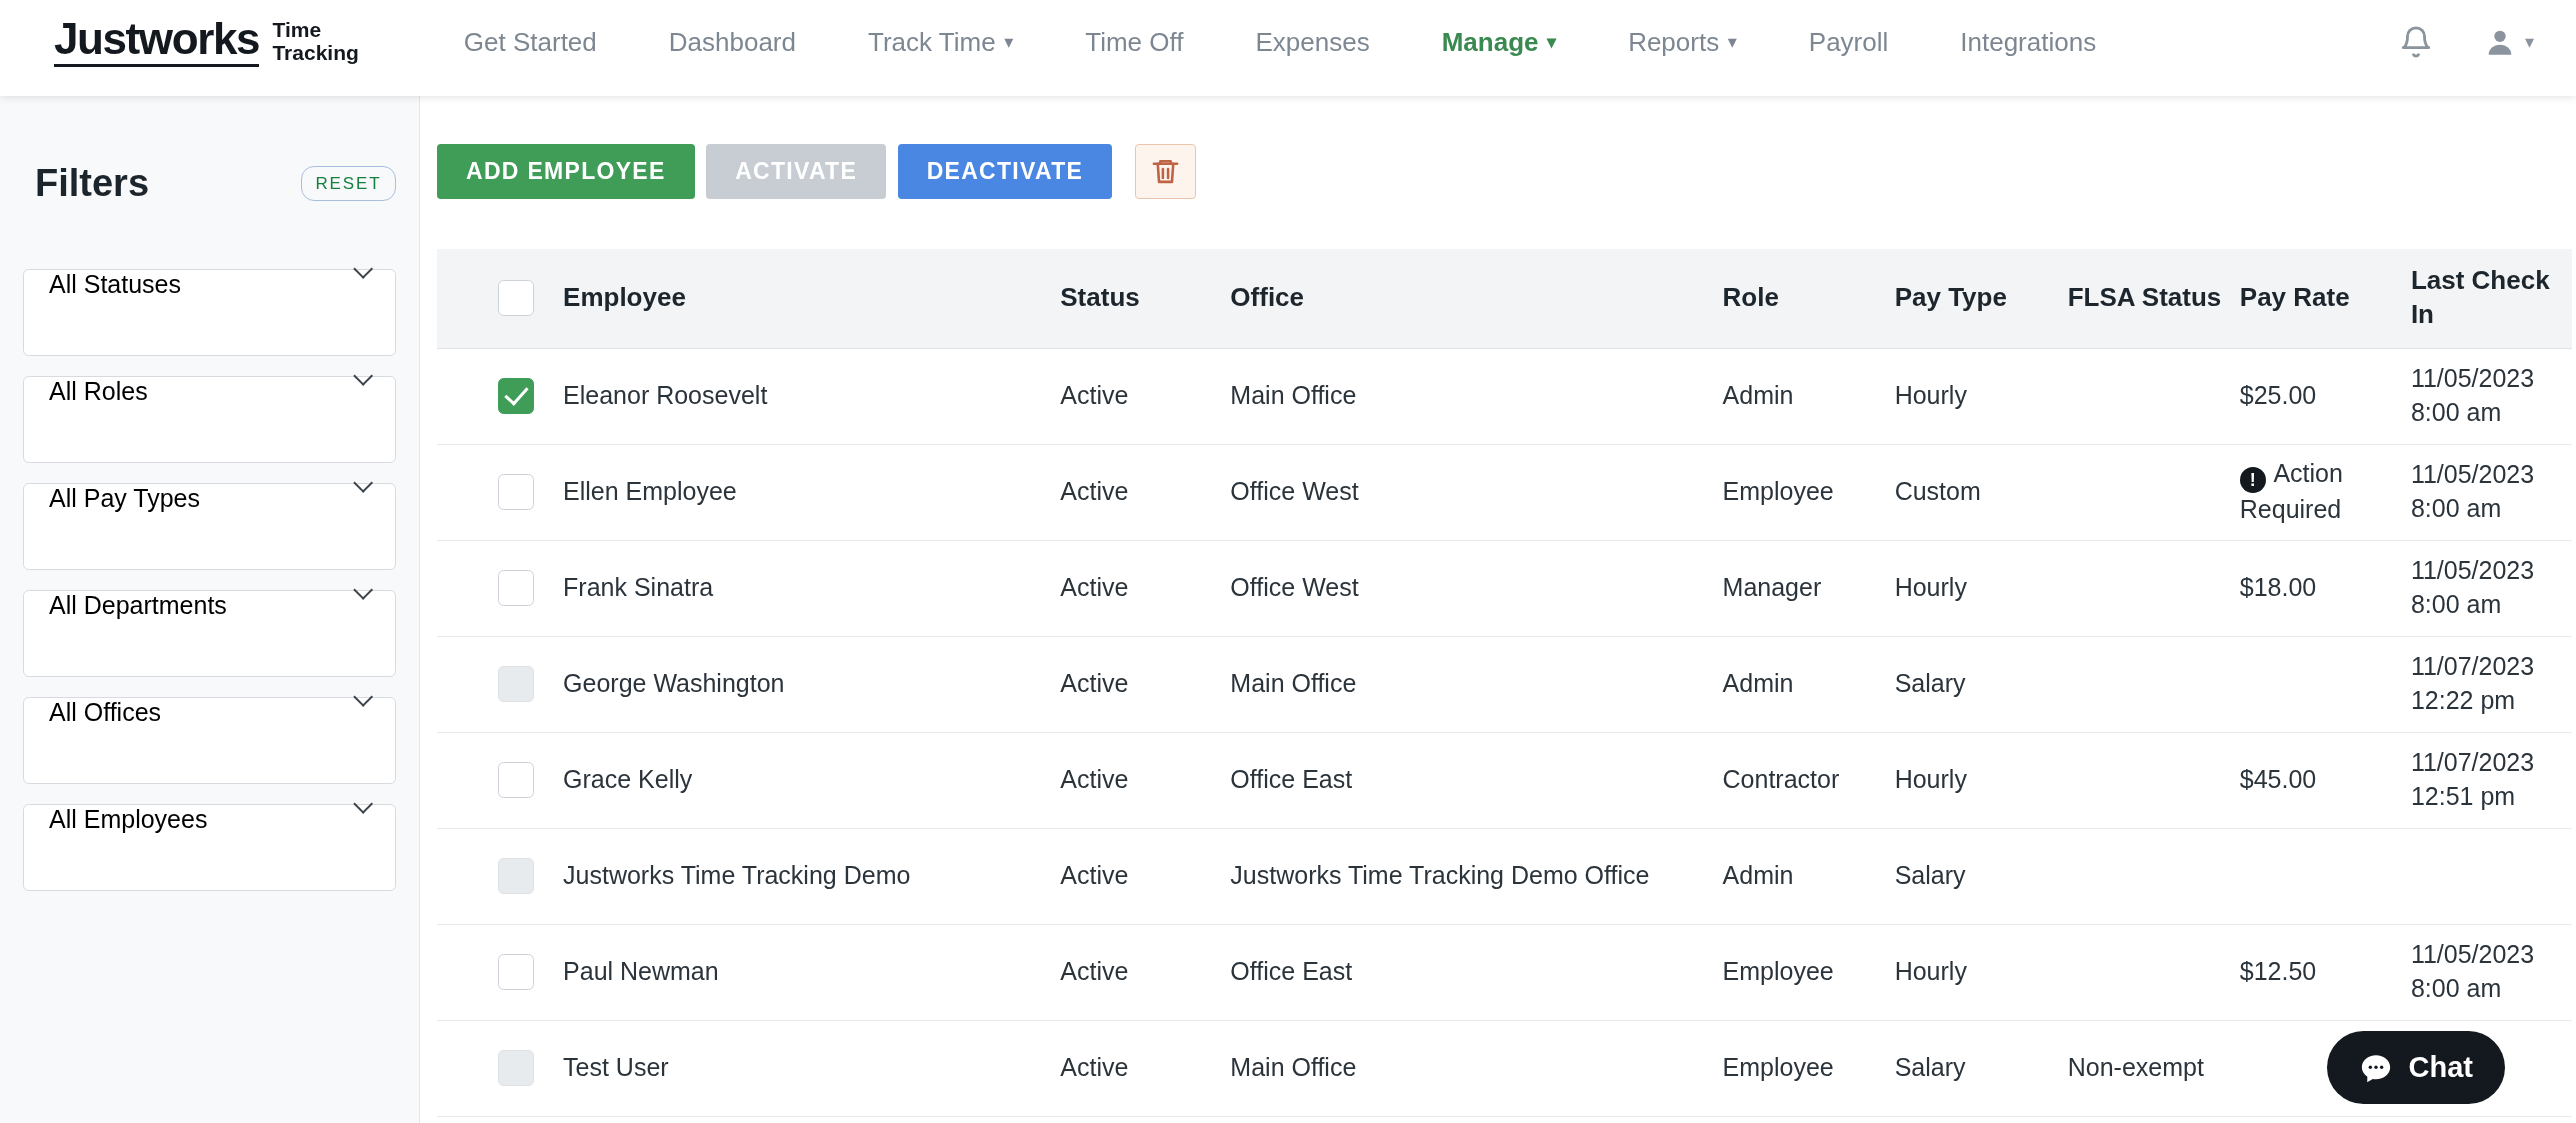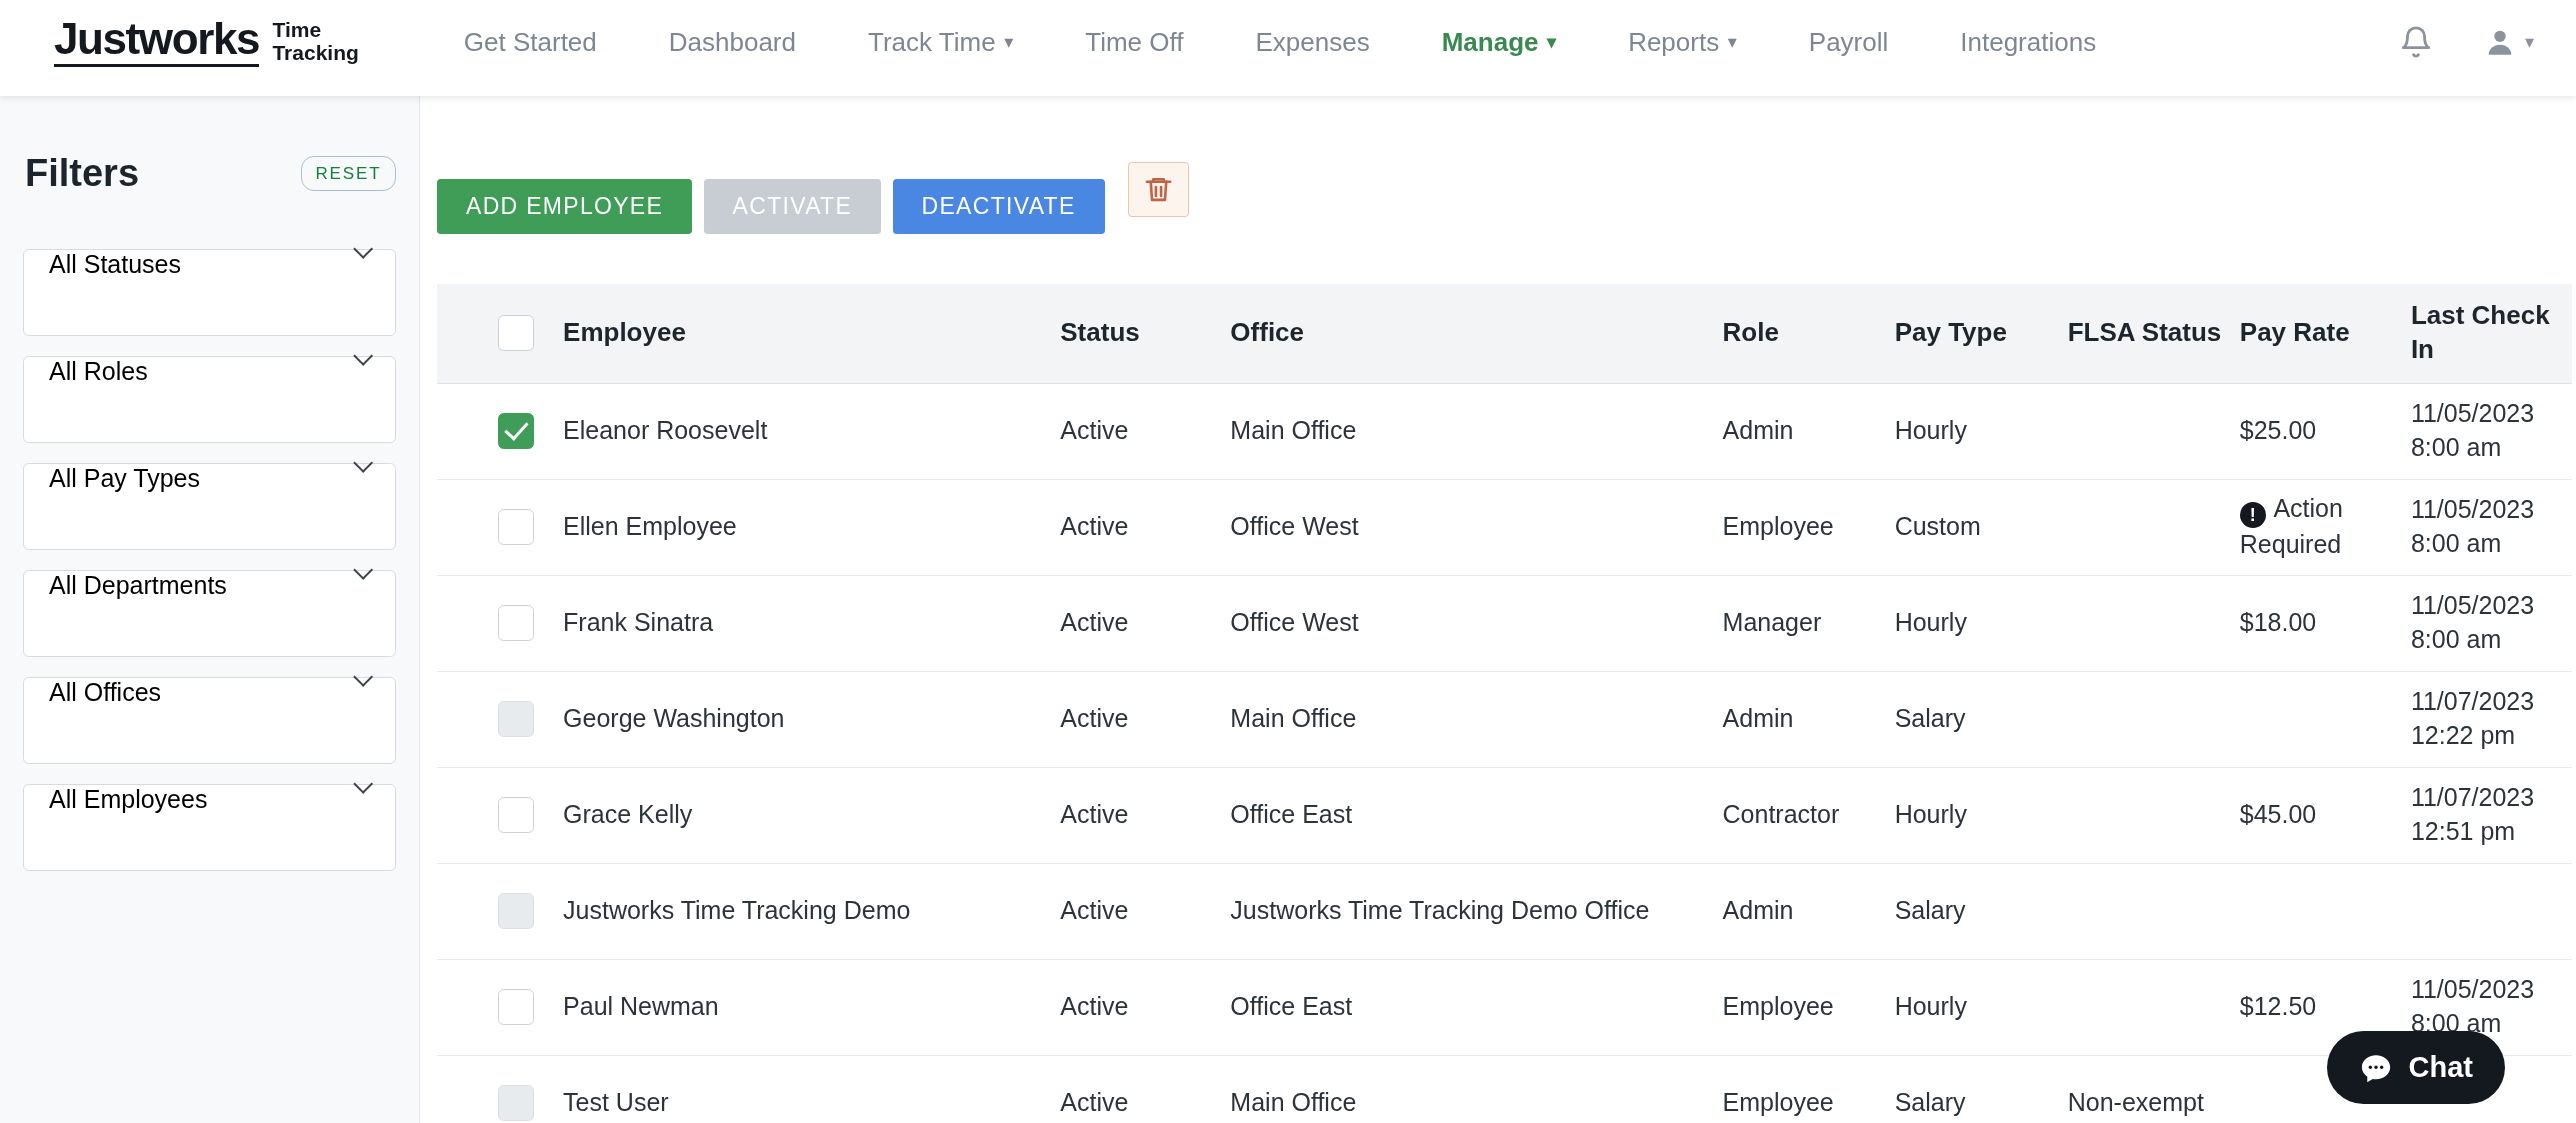--- a/index.html
+++ b/index.html
@@ -19,37 +19,37 @@
   .nav-item.active { color:#3a8950; font-weight:700; }
   .caret { font-size:18px; line-height:1; }
   .nav-right { margin-left:auto; display:flex; align-items:center; gap:50px; }
   .icon-btn { display:flex; align-items:center; gap:7.6px; cursor:pointer; color:#8a939e; }
 
   
   .page { display:flex; height:1028px; }
   .sidebar { width:420px; background:#f8f9fa; border-right:1px solid #e3e6e9;
     padding:54px 23px 0 23px; flex-shrink:0; }
   .sidebar-header { display:flex; justify-content:space-between; align-items:center; margin-bottom:52px; }
-  .filters-title { font-size:38px; font-weight:700; color:#1c242c; margin:2px; }
+  .filters-title { font-size:38px; font-weight:700; color:#1c242c; margin:12px; }
   .reset-btn { font-size:17px; letter-spacing:1.9px; color:#15803d; background:transparent;
     border:1.9px solid #a9bedd; border-radius:13px; padding:6.7px 13.4px; cursor:pointer;
     font-family:"Liberation Sans", sans-serif; }
   .dropdown { height:87px; background:#fff; border:1px solid #d7dbdf; border-radius:5.7px;
     display:flex; align-items:flex-start; justify-content:space-between; padding:0 25px;
     margin-bottom:20px; font-size:25px; color:#000000; cursor:pointer; }
   .chev { width:14.3px; height:14.3px; border-right:2.9px solid #3c434a; border-bottom:2.9px solid #3c434a;
     transform:rotate(45deg); margin-top:-7.6px; flex-shrink:0; }
 
   .main { flex:1; padding:48px 0 0 17px; position:relative; background:#fff; }
 
   
   .toolbar { display:flex; align-items:center; gap:11.5px; margin-bottom:50px; }
   .btn { border:none; border-radius:3.8px; height:55px; padding:0 29px; color:#fff;
-    font-size:23px; font-weight:400; letter-spacing:1.3px; cursor:pointer;
-    font-family:"Liberation Sans", sans-serif;margin-top:35px; }
+    font-size:23px; font-weight:700; letter-spacing:1.3px; cursor:pointer;
+    font-family:"Liberation Sans", sans-serif; }
   .btn-add { background:#3f9d58; }
   .btn-activate { background:#c7cdd3; cursor:default; }
   .btn-deactivate { background:#4a87e2; }
   .trash-btn { width:61px; height:55px; background:#fdf4ee; border:1px solid #ecc3ab;
     border-radius:3.8px; display:flex; align-items:center; justify-content:center;
     margin-left:11.5px; cursor:pointer; }
 
   
   table { border-collapse:collapse; table-layout:fixed; width:2135px; font-size:25px; color:#2b333b; }
   thead th { background:#f2f4f6; font-size:26px; font-weight:700; color:#1d252d; text-align:left;

